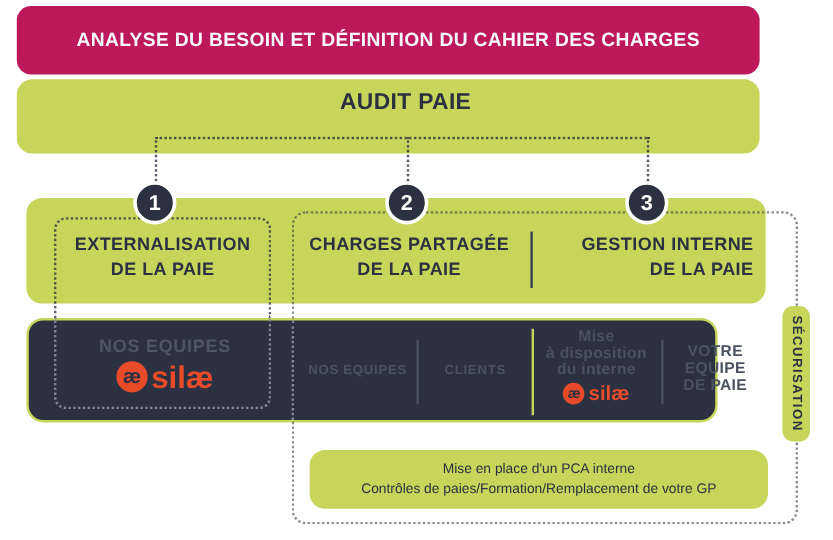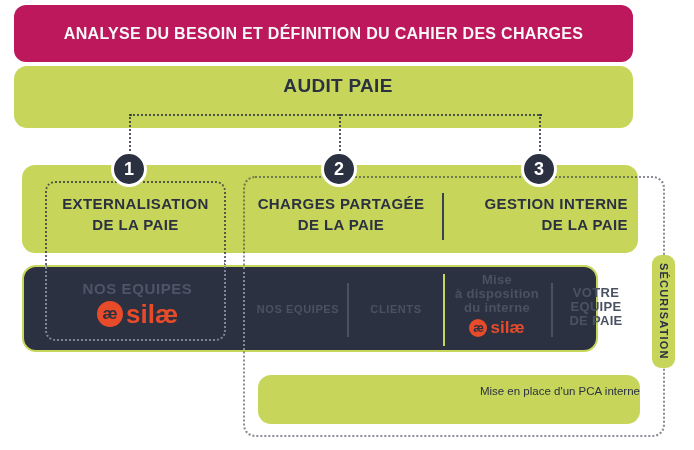--- a/index.html
+++ b/index.html
@@ -153,18 +153,19 @@
     </div>
   </div>
 
   <div class="abs overlay-dot-v" style="left:243px;top:267px;height:83px;z-index:3;"></div>
 
   <div class="abs secu-tab" style="left:652px;top:255px;width:23px;height:113px;">
     <span class="secu-text">SÉCURISATION</span>
   </div>
 
   <div class="abs green-box" style="left:258px;top:375px;width:382px;height:49px;z-index:3;">
-    <div class="footer-text" style="margin-top:8px;text-align:right;">
+    <div class="footer-text" style="margin-top:8px;">
       <span>Mise en place d'un PCA interne</span><br>
+      <span>Contrôles de paies/Formation/Remplacement de votre GP</span>
     </div>
   </div>
 
 </div>
 
 </body></html>

